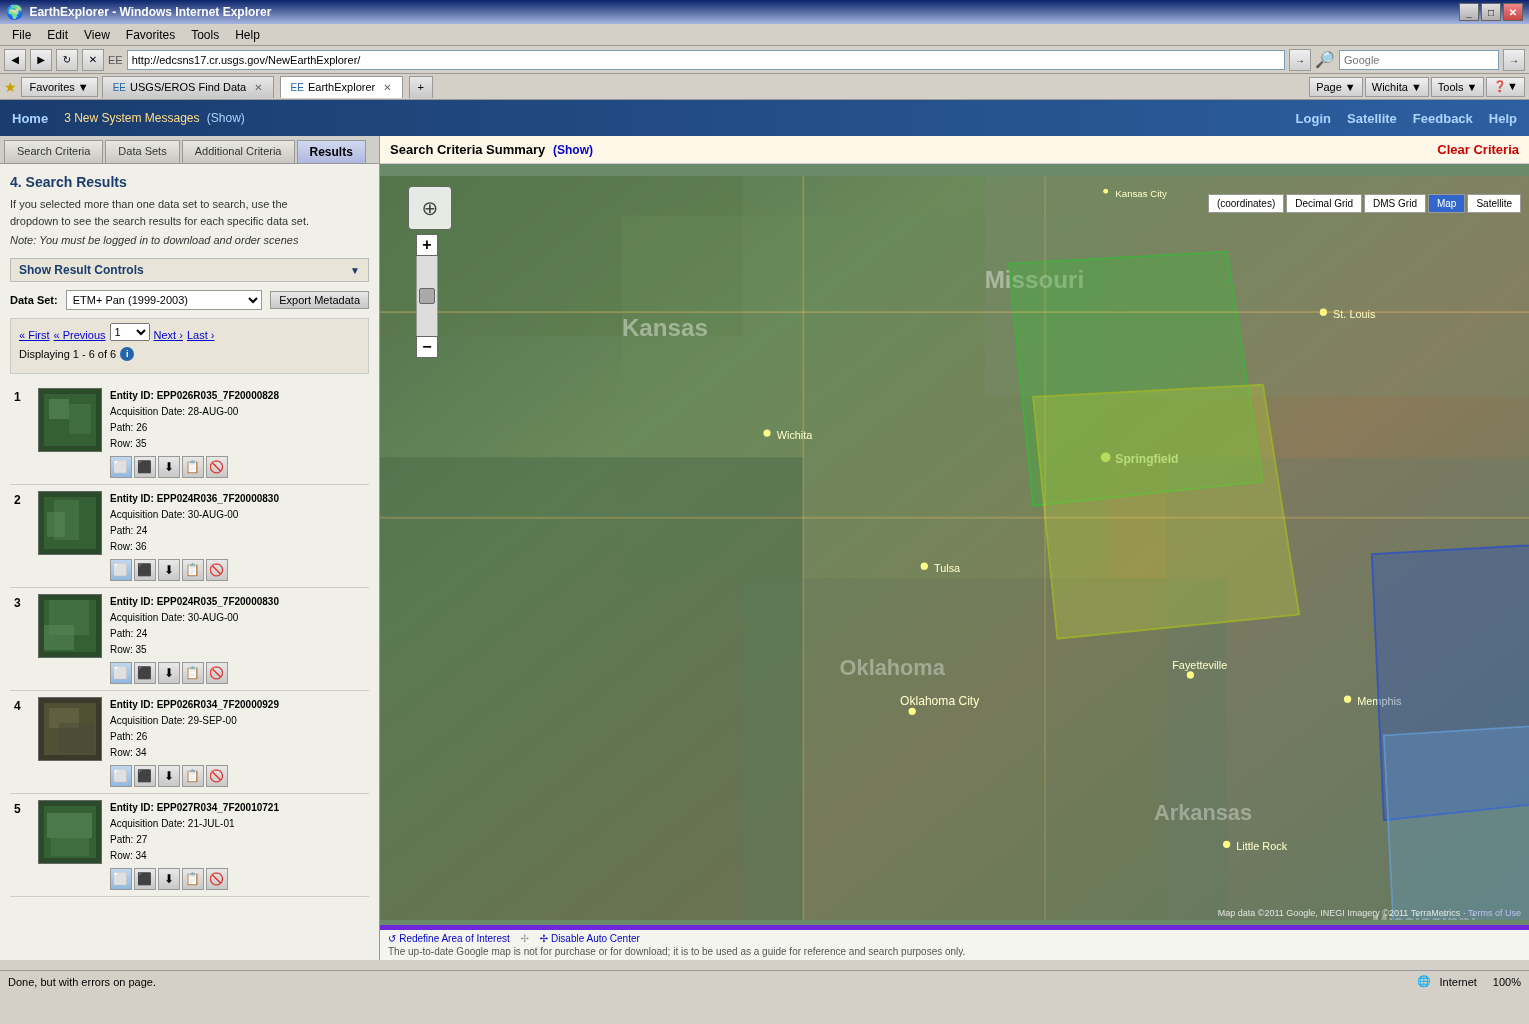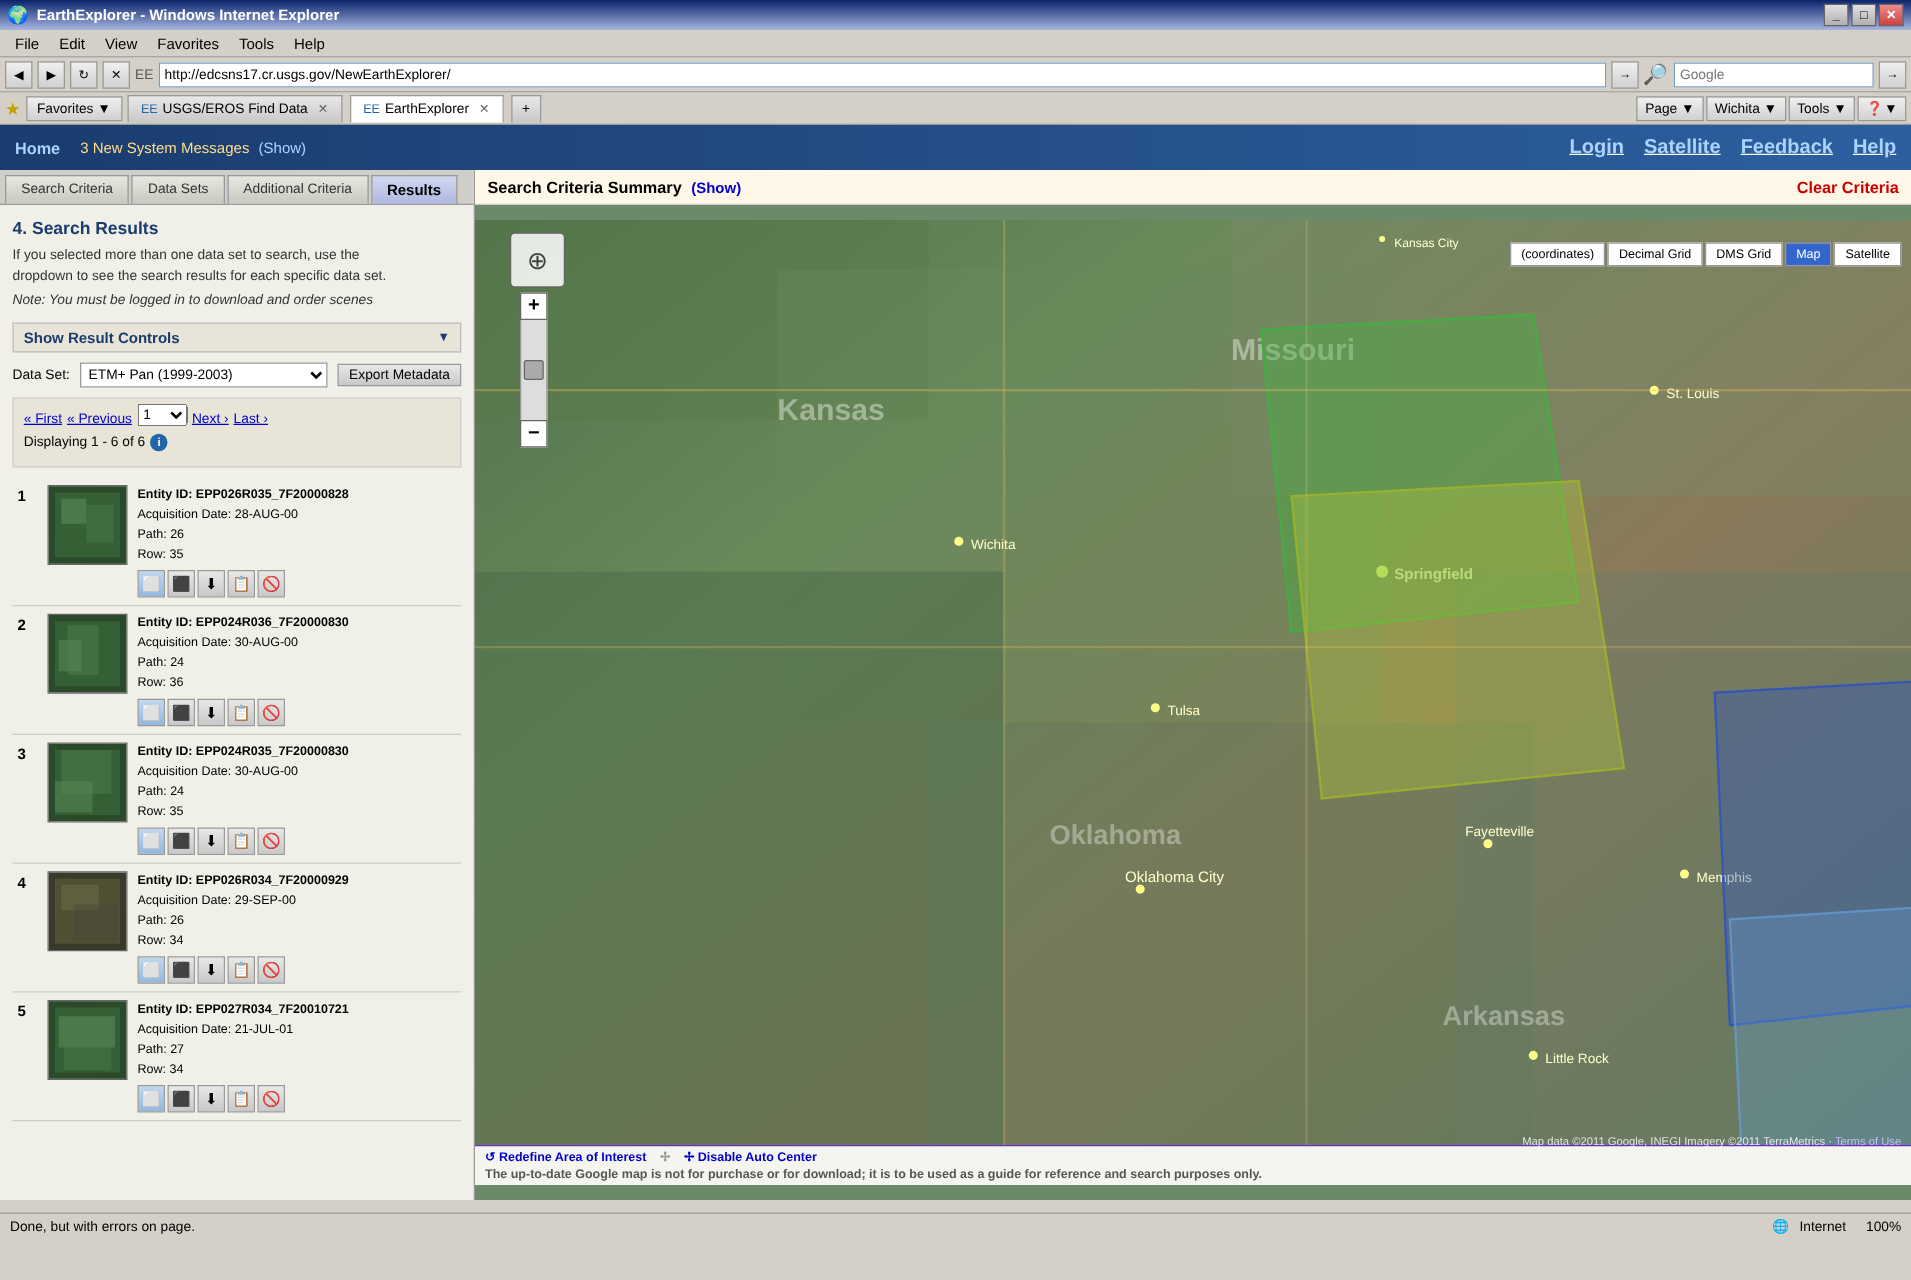--- a/index.html
+++ b/index.html
@@ -99,21 +99,21 @@
     #app-header {
       background: linear-gradient(to right, #1a3c6e, #2d5fa0);
       color: white;
       height: 36px;
       display: flex;
       align-items: center;
       padding: 0 12px;
       font-size: 13px;
       font-weight: bold;
     }
-    #app-header .header-links { margin-left: auto; display: flex; gap: 16px; font-size: 16px; text-decoration: underline; }
+    #app-header .header-links { margin-left: auto; display: flex; gap: 16px; font-size: 13px; }
     #app-header a { color: #aad4ff; text-decoration: none; cursor: pointer; }
 
     
     #main-content {
       display: flex;
       height: calc(100vh - 200px);
     }
 
     
     #left-panel {
@@ -188,21 +188,21 @@
     }
     .show-controls-bar span { font-size: 12px; font-weight: bold; color: #1a3c6e; }
     .show-controls-bar .arrow { margin-left: auto; font-size: 10px; }
 
     .dataset-row {
       display: flex;
       align-items: center;
       margin-bottom: 8px;
       gap: 8px;
     }
-    .dataset-label { font-size: 11px; font-weight: normal; }
+    .dataset-label { font-size: 11px; font-weight: bold; }
     .dataset-select {
       flex: 1; height: 20px; border: 1px solid #999;
       background: white; font-size: 11px; padding: 0 2px;
     }
     .export-btn {
       padding: 2px 8px; border: 1px solid #999;
       background: linear-gradient(to bottom, #e8e8e8, #c8c8c8);
       cursor: pointer; font-size: 11px; white-space: nowrap;
     }
 
@@ -301,28 +301,27 @@
     }
     .zoom-btn {
       width: 20px; height: 20px; border: 1px solid #999;
       background: white; cursor: pointer; font-size: 14px; font-weight: bold;
       display: flex; align-items: center; justify-content: center;
     }
 
     
     .map-bottom {
       position: absolute;
-      bottom: 12px;
+      bottom: 0;
       left: 0; right: 0;
       background: #f5f5f0;
-      border-top: 1px solid #6d28d9;
+      border-top: 5px solid #6d28d9;
       padding: 3px 8px;
       font-size: 10px;
       color: #333;
-      font-weight: bold;
     }
     .map-bottom .redefine-link { color: #0000cc; cursor: pointer; }
     .map-bottom .disclaimer { font-size: 10px; color: #555; margin-top: 2px; }
 
     
     #statusbar {
       background: #d4d0c8;
       height: 22px;
       display: flex;
       align-items: center;

